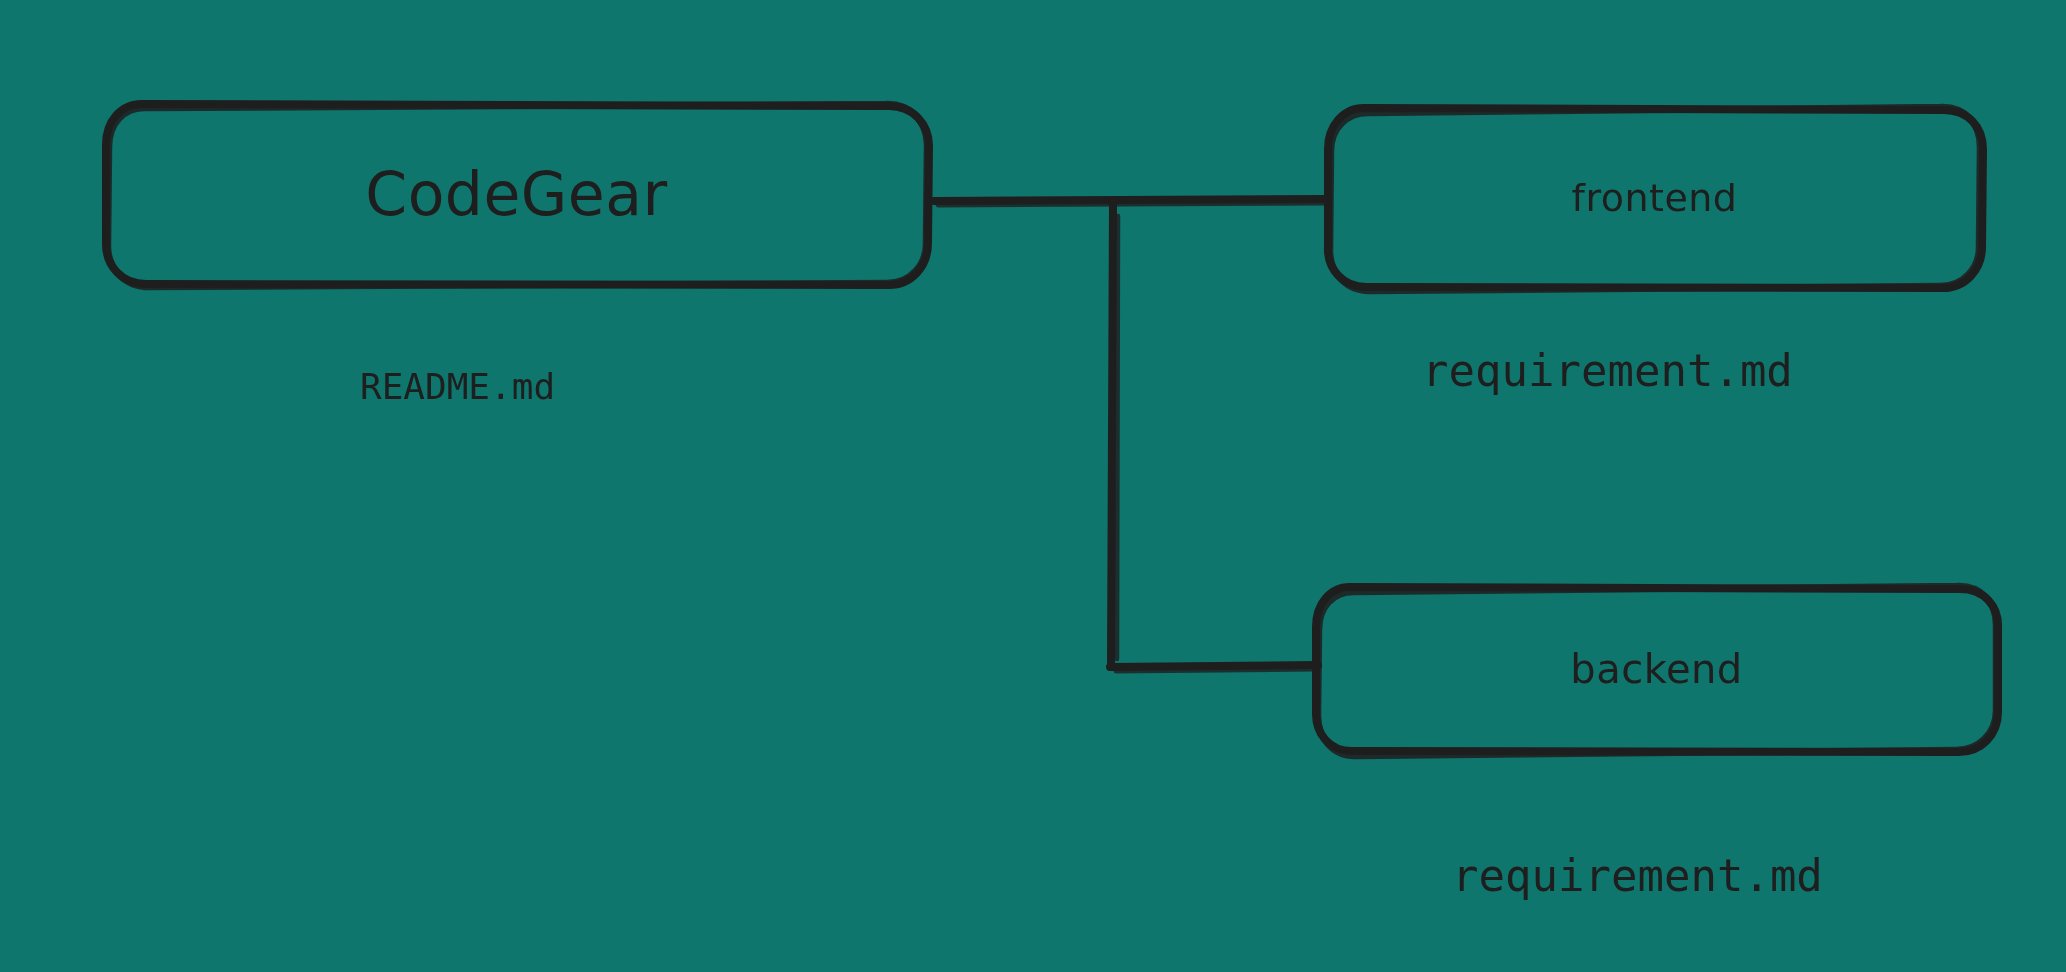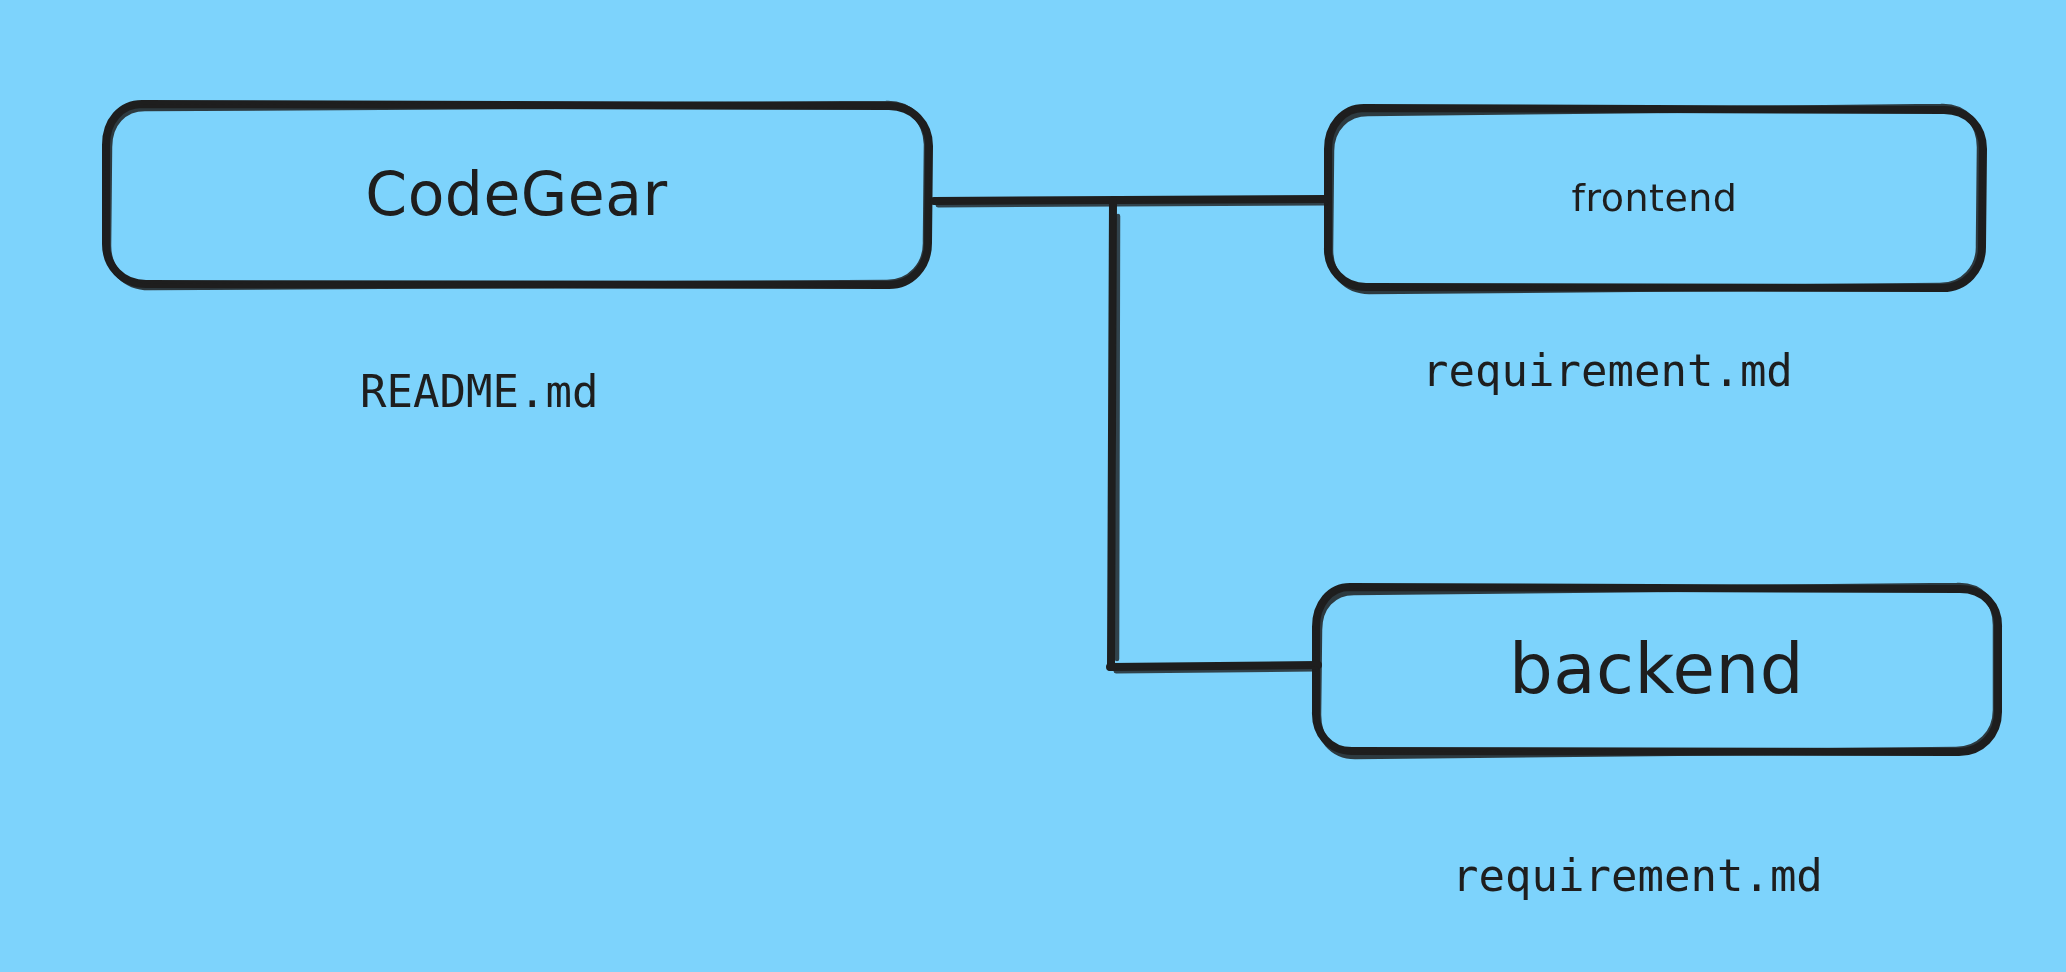--- a/index.html
+++ b/index.html
@@ -11,21 +11,21 @@
   body {
     width: 2066px;
     height: 972px;
     overflow: hidden;
     font-family: "DejaVu Sans", sans-serif;
   }
   #canvas {
     position: relative;
     width: 2066px;
     height: 972px;
-    background: #7dd3fc;
+    background: #0f766e;
   }
   #sketch-layer {
     position: absolute;
     inset: 0;
     width: 2066px;
     height: 972px;
     pointer-events: none;
   }
   .node-label {
     position: absolute;
@@ -141,23 +141,23 @@
       <g>
         <path stroke-width="8" d="M 1110 667 L 1318 665"></path>
         <path stroke-width="5" opacity="0.8" d="M 1116 671 L 1316 669"></path>
       </g>
 
     </g>
   </svg>
 
   <div class="node-hit" style="left:105px; top:103px; width:823px; height:182px;"></div>
   <div class="node-label" style="left:105px; top:103px; width:823px; height:182px; font-size:60px;">CodeGear</div>
-  <div class="file-label" style="left:360px; top:366px; font-size:44px;">README.md</div>
+  <div class="file-label" style="left:360px; top:366px; font-size:36px;">README.md</div>
 
   <div class="node-hit" style="left:1327px; top:107px; width:655px; height:181px;"></div>
   <div class="node-label" style="left:1327px; top:107px; width:655px; height:181px; font-size:38px;">frontend</div>
   <div class="file-label" style="left:1422px; top:345px; font-size:44px;">requirement.md</div>
 
   <div class="node-hit" style="left:1315px; top:586px; width:683px; height:166px;"></div>
-  <div class="node-label" style="left:1315px; top:586px; width:683px; height:166px; font-size:69px;">backend</div>
+  <div class="node-label" style="left:1315px; top:586px; width:683px; height:166px; font-size:40px;">backend</div>
   <div class="file-label" style="left:1452px; top:850px; font-size:44px;">requirement.md</div>
 
 </div>
 
 </body></html>

